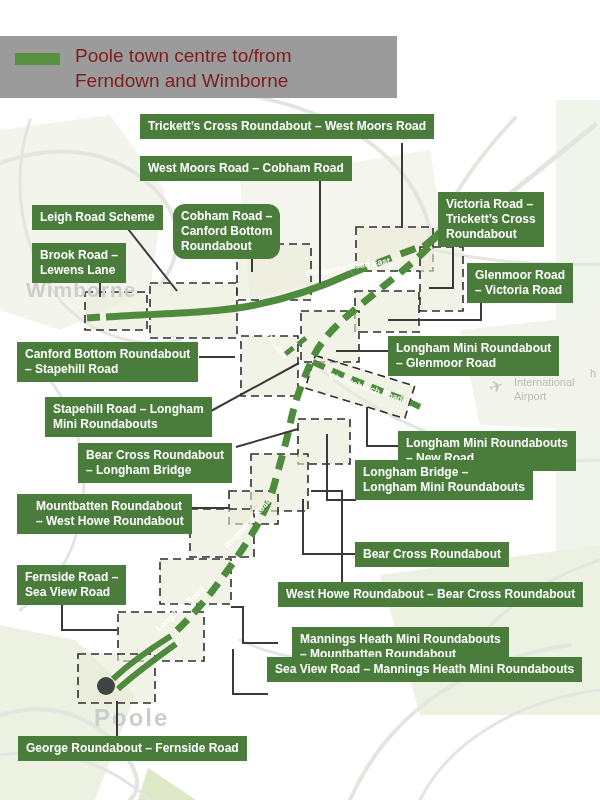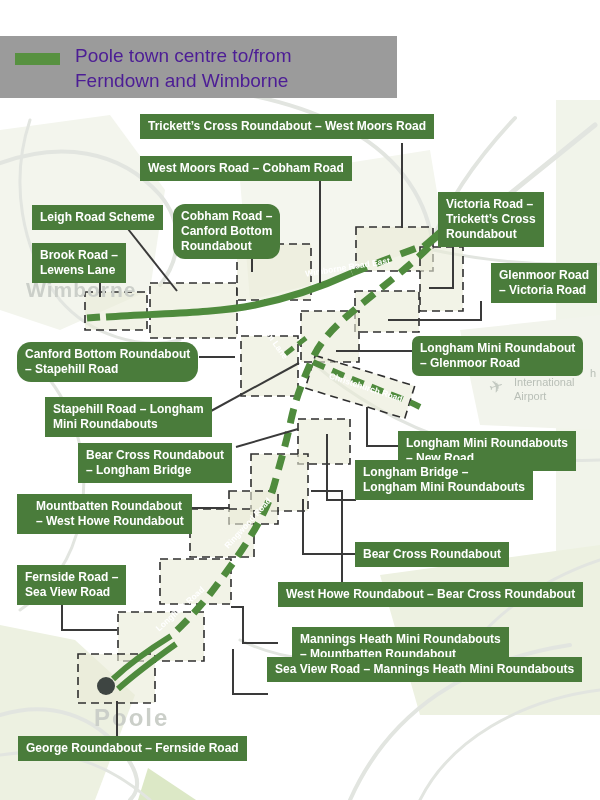--- a/index.html
+++ b/index.html
@@ -2,21 +2,21 @@
 <html><head>
 <meta charset="utf-8">
 <style>
   html,body{margin:0;padding:0;background:#ffffff;}
   #canvas{position:relative;width:600px;height:800px;background:#ffffff;overflow:hidden;
           font-family:"Liberation Sans",sans-serif;}
   #map-svg{position:absolute;left:0;top:0;z-index:1;}
   
   .header{position:absolute;left:0;top:36px;width:397px;height:62px;background:#9b9b9b;z-index:3;}
   .header .swatch{position:absolute;left:15px;top:17px;width:45px;height:12px;background:#579140;}
-  .header .title{position:absolute;left:75px;top:7px;color:#4c1d95;font-size:19px;line-height:25px;
+  .header .title{position:absolute;left:75px;top:7px;color:#7f1d1d;font-size:19px;line-height:25px;
                  font-weight:400;white-space:pre-line;}
   
   .lbl{position:absolute;background:#4a7c3b;color:#ffffff;font-weight:bold;font-size:12px;
        line-height:15px;padding:5px 8px;white-space:pre-line;z-index:2;}
   
   text{font-family:"Liberation Sans",sans-serif;}
   .place{fill:#cbcfc9;font-weight:bold;}
   .airport-txt{fill:#b9bfb7;font-size:11px;}
   .roadname{fill:#ffffff;font-weight:bold;font-size:8.5px;}
   .gray-road{stroke:#e2e5e0;fill:none;stroke-linecap:round;}
@@ -138,25 +138,25 @@
   <div class="lbl" style="left:140px;top:156px;">West Moors Road – Cobham Road</div>
   <div class="lbl" style="left:32px;top:205px;">Leigh Road Scheme</div>
   <div class="lbl" style="left:173px;top:204px;border-radius:12px;">Cobham Road –
 Canford Bottom
 Roundabout</div>
   <div class="lbl" style="left:438px;top:192px;">Victoria Road –
 Trickett’s Cross
 Roundabout</div>
   <div class="lbl" style="left:32px;top:243px;">Brook Road –
 Lewens Lane</div>
-  <div class="lbl" style="left:467px;top:263px;margin-left:24px;">Glenmoor Road
+  <div class="lbl" style="left:467px;top:263px;">Glenmoor Road
 – Victoria Road</div>
-  <div class="lbl" style="left:17px;top:342px;border-radius:14px;">Canford Bottom Roundabout
+  <div class="lbl" style="left:17px;top:342px;">Canford Bottom Roundabout
 – Stapehill Road</div>
-  <div class="lbl" style="left:412px;top:336px;border-radius:7px;">Longham Mini Roundabout
+  <div class="lbl" style="left:388px;top:336px;">Longham Mini Roundabout
 – Glenmoor Road</div>
   <div class="lbl" style="left:45px;top:397px;">Stapehill Road – Longham
 Mini Roundabouts</div>
   <div class="lbl" style="left:78px;top:443px;">Bear Cross Roundabout
 – Longham Bridge</div>
   <div class="lbl" style="left:398px;top:431px;">Longham Mini Roundabouts
 – New Road</div>
   <div class="lbl" style="left:17px;top:494px;padding-left:19px;">Mountbatten Roundabout
 – West Howe Roundabout</div>
   <div class="lbl" style="left:355px;top:460px;">Longham Bridge –

